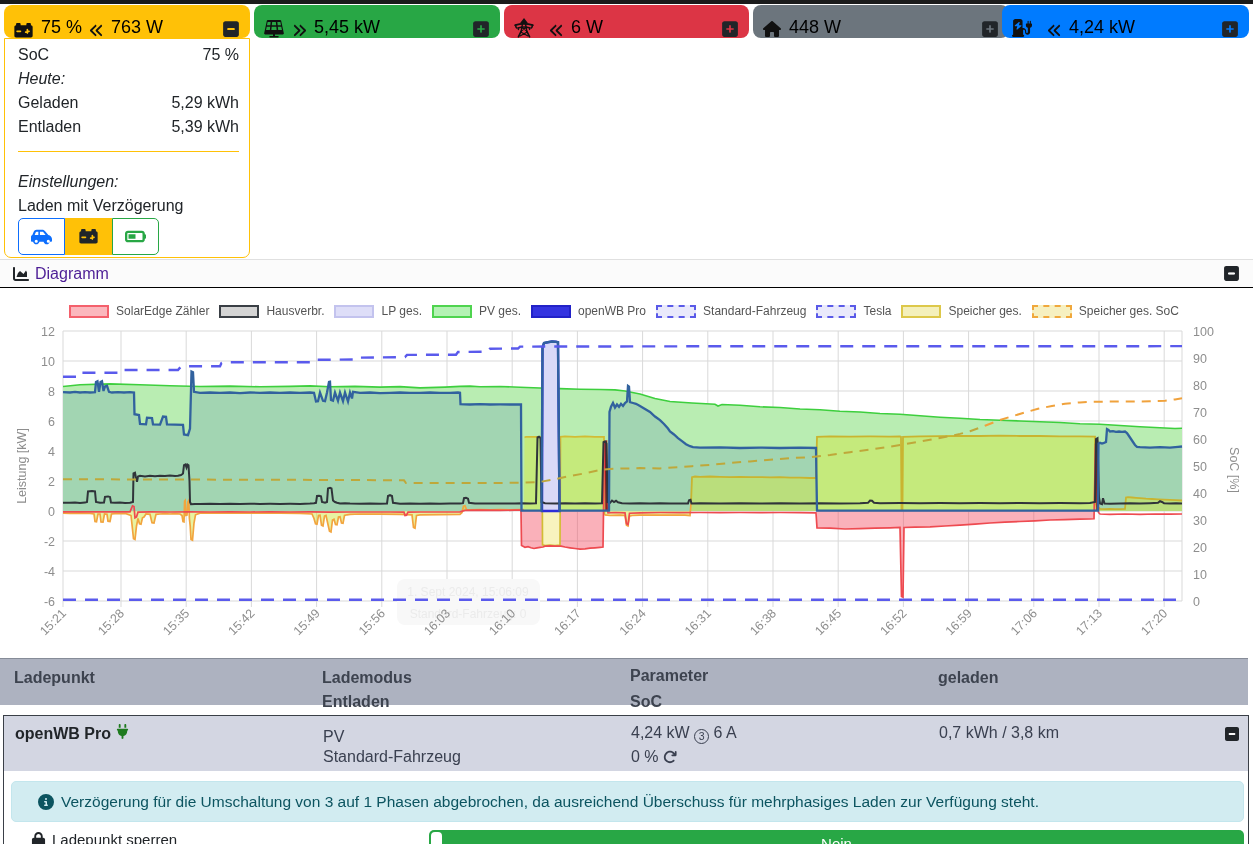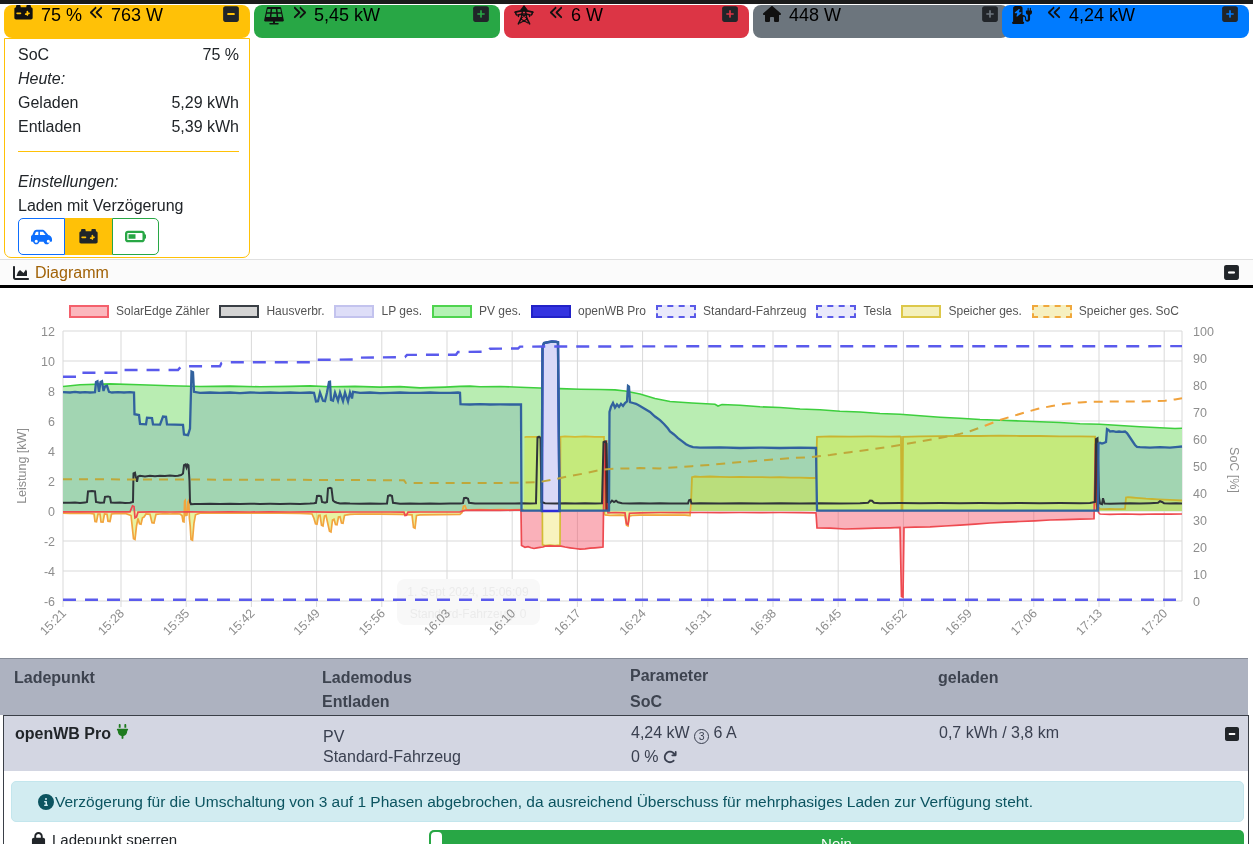--- a/index.html
+++ b/index.html
@@ -1,27 +1,27 @@
 <!DOCTYPE html>
 <html lang="de"><head><meta charset="utf-8">
 <style>
 *{margin:0;padding:0;box-sizing:border-box}
 html,body{width:1253px;height:844px;overflow:hidden;background:#fff;font-family:"Liberation Sans",sans-serif}
 .abs{position:absolute}
 #topbar{left:0;top:0;width:1253px;height:4px;background:#1b1b1b}
-.card{top:5px;height:33px;border-radius:8px;display:flex;align-items:flex-start;padding:0 10px;font-size:18px;color:#000}
+.card{top:5px;height:33px;border-radius:8px;display:flex;align-items:flex-end;padding:0 10px;font-size:18px;color:#000}
 .card .ic{display:flex;align-items:center;margin-right:8px}
 .card .sqr{margin-left:auto;display:flex;align-items:center}
 #socpanel{left:4px;top:38px;width:246px;height:220px;background:#fff;border:1px solid #ffc107;border-radius:0 0 7px 7px;font-size:16px;color:#212529}
 .prow{position:absolute;left:13px;right:10px;display:flex;justify-content:space-between}
-#diagbar{left:0;top:259px;width:1253px;height:29px;background:#fbfbfb;border-top:1px solid #e0e0e0;border-bottom:3px solid #000000;display:flex;align-items:center;padding:0 13px;font-size:16px;color:#a16207}
+#diagbar{left:0;top:259px;width:1253px;height:29px;background:#fbfbfb;border-top:1px solid #e0e0e0;border-bottom:1px solid #000000;display:flex;align-items:center;padding:0 13px;font-size:16px;color:#4c1d95}
 #legend{left:63px;top:304px;width:1122px;display:flex;justify-content:center;align-items:center;gap:10px;font-size:12px;color:#545454;white-space:nowrap}
 .li{display:flex;align-items:center}
 .sw{width:40px;height:13px;margin-right:7px;display:inline-block}
-#thead{left:0;top:658px;width:1248px;height:57px;background:#adb2c0;border-top:1px solid #868c98;color:#3d434f;font-weight:700;font-size:16px}
+#thead{left:0;top:658px;width:1248px;height:47px;background:#adb2c0;border-top:1px solid #868c98;color:#3d434f;font-weight:700;font-size:16px}
 #cpcard{left:3px;top:715px;width:1246px;height:129px;border:1.5px solid #3a3f47;background:#fff}
 #trow{left:0;top:0;width:100%;height:55px;background:#d3d6e2;color:#3a4050;font-size:16px}
 .tc1{position:absolute;left:14px}.tc2{position:absolute;left:322px}.tc3{position:absolute;left:630px}.tc4{position:absolute;left:938px}
 #cpcard .tc1{left:11px}#cpcard .tc2{left:319px}#cpcard .tc3{left:627px}#cpcard .tc4{left:935px}
 #alert{left:7px;top:65px;width:1233px;height:41px;background:#d2ecf1;border:1px solid #c3e6ed;border-radius:5px;display:flex;align-items:center;padding:0 26px;font-size:15.5px;color:#0c5460}
 #bottom{left:0;top:110px;width:100%;height:18px;background:#fff;font-size:15px;color:#212529}
 #greenbtn{position:absolute;left:425px;top:114px;width:815px;height:30px;background:#28a745;border-radius:5px;color:#fff;font-size:15px;text-align:center;line-height:28px}
 #whitechip{position:absolute;left:2px;top:2px;width:11px;height:26px;background:#fff;border-radius:4px}
 .bold-it{font-weight:400;font-style:italic}
 .btngrp{position:absolute;left:13px;top:179px;display:flex;height:37px}
@@ -327,21 +327,21 @@
   <span style="position:absolute;right:8px;top:10px"><svg width="16" height="16" viewBox="0 0 448 512">
           <path fill="#212529" d="M64 32C28.7 32 0 60.7 0 96V416c0 35.3 28.7 64 64 64H384c35.3 0 64-28.7 64-64V96c0-35.3-28.7-64-64-64H64zm88 200H296c13.3 0 24 10.7 24 24s-10.7 24-24 24H152c-13.3 0-24-10.7-24-24s10.7-24 24-24z"></path>
           <rect x="118" y="226" width="212" height="58" rx="24" fill="#f8f8f8"></rect>
         </svg></span>
 </div>
 
 <div class="abs" id="alert">
       <svg width="16" height="16" viewBox="0 0 512 512" style="vertical-align:-3px">
         <path fill="#0c5460" d="M256 512A256 256 0 1 0 256 0a256 256 0 1 0 0 512zM216 336h24V272H216c-13.3 0-24-10.7-24-24s10.7-24 24-24h48c13.3 0 24 10.7 24 24v88h8c13.3 0 24 10.7 24 24s-10.7 24-24 24H216c-13.3 0-24-10.7-24-24s10.7-24 24-24zm40-208a32 32 0 1 1 0 64 32 32 0 1 1 0-64z"></path>
       </svg>
-      <span style="margin-left:1px">Verzögerung für die Umschaltung von 3 auf 1 Phasen abgebrochen, da ausreichend Überschuss für mehrphasiges Laden zur Verfügung steht.</span>
+      <span style="margin-left:7px">Verzögerung für die Umschaltung von 3 auf 1 Phasen abgebrochen, da ausreichend Überschuss für mehrphasiges Laden zur Verfügung steht.</span>
     </div>
 
 <div class="abs" id="bottom">
   <span style="position:absolute;left:27px;top:5px;display:flex;align-items:center">
         <svg width="15" height="15" viewBox="0 0 448 512">
           <path fill="#212529" d="M144 144v48H304V144c0-44.2-35.8-80-80-80s-80 35.8-80 80zM80 192V144C80 64.5 144.5 0 224 0s144 64.5 144 144v48h16c35.3 0 64 28.7 64 64V448c0 35.3-28.7 64-64 64H64c-35.3 0-64-28.7-64-64V256c0-35.3 28.7-64 64-64H80z"></path>
         </svg>
         <span style="margin-left:6px">Ladepunkt sperren</span>
       </span>
 </div>

